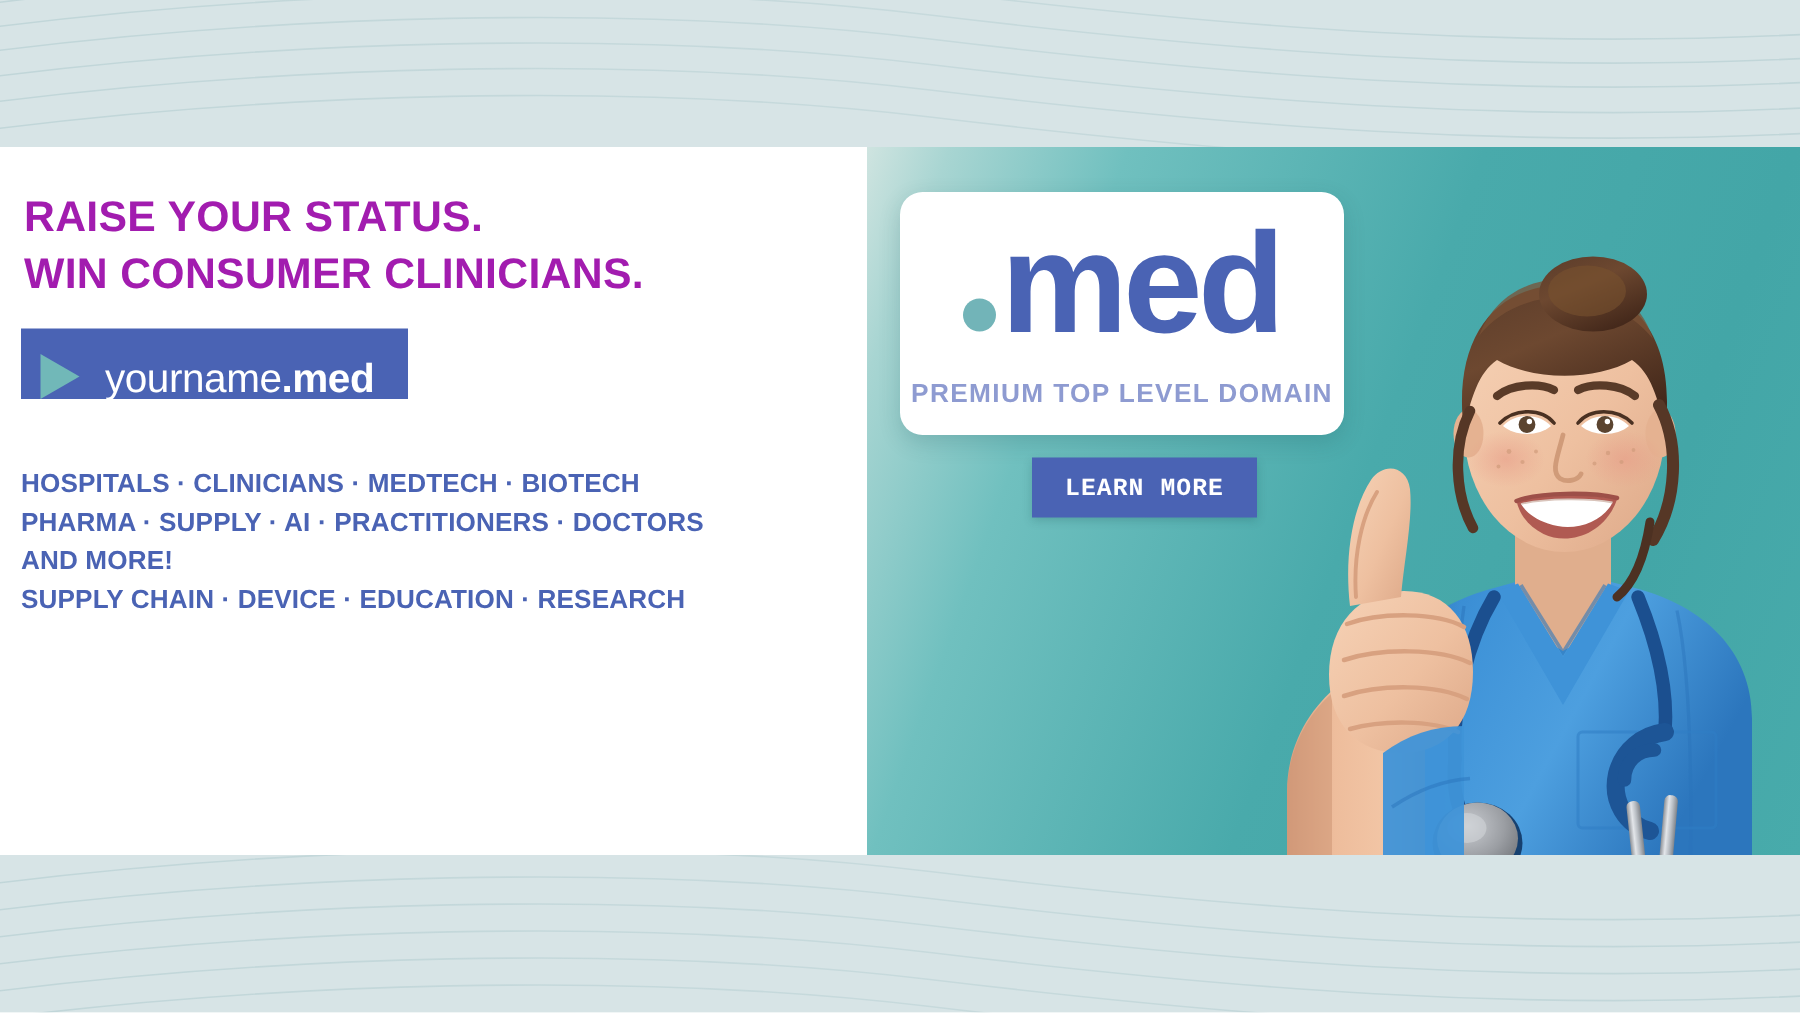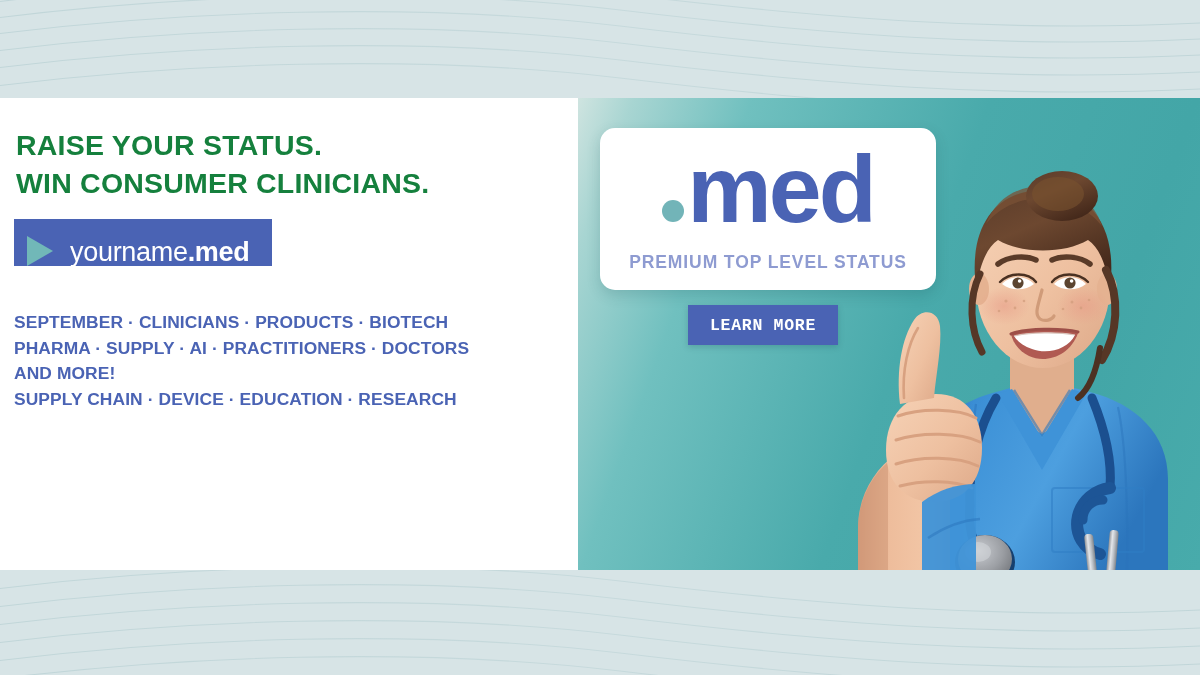--- a/index.html
+++ b/index.html
@@ -60,21 +60,21 @@
     background: linear-gradient(110deg, #cfe4e0 0%, #a8d5d2 7%, #70c0bf 22%, #49aaab 52%, #43a6a7 78%, #48abab 100%);
     overflow: hidden;
   }
 
   
   .headline {
     position: absolute;
     left: 16px;
     top: 28px;
     width: 556px;
-    color: #15803d;
+    color: #a21caf;
     font-size: 28.5px;
     font-weight: bold;
     letter-spacing: 0.2px;
     line-height: 1.34;
   }
   .headline .hl-line { display: block; white-space: nowrap; }
 
   .domain-chip {
     position: absolute;
     left: 14px;
@@ -126,21 +126,21 @@
     font-weight: bold;
     letter-spacing: 0.3px;
     white-space: nowrap;
   }
 
   
   .logo-card {
     position: absolute;
     left: 22px;
     top: 30px;
-    width: 336px;
+    width: 296px;
     height: 162px;
     background: #ffffff;
     border-radius: 15px;
     box-shadow: 0 5px 14px rgba(20, 70, 75, 0.18);
     z-index: 4;
   }
   .logo-med {
     position: absolute;
     left: 0;
     right: 0;
@@ -243,35 +243,35 @@
         <span class="hl-line">RAISE YOUR STATUS.</span>
         <span class="hl-line">WIN CONSUMER CLINICIANS.</span>
       </div>
 
       <div class="domain-chip">
         <span class="chip-play"></span>
         <span class="chip-text"><span>yourname</span><span class="chip-tld">.med</span></span>
       </div>
 
       <div class="keywords">
-        <span class="kw-line">SEPTEMBER · CLINICIANS · PRODUCTS · BIOTECH</span>
+        <span class="kw-line">HOSPITALS · CLINICIANS · MEDTECH · BIOTECH</span>
         <span class="kw-line">PHARMA · SUPPLY · AI · PRACTITIONERS · DOCTORS</span>
         <span class="kw-line">AND MORE!</span>
         <span class="kw-line">SUPPLY CHAIN · DEVICE · EDUCATION · RESEARCH</span>
       </div>
 
     </div>
 
     <div class="art-panel">
 
       <div class="logo-card">
         <div class="logo-med">
           <span class="logo-dot"></span><span>med</span>
         </div>
-        <div class="logo-tag">PREMIUM TOP LEVEL STATUS</div>
+        <div class="logo-tag">PREMIUM TOP LEVEL DOMAIN</div>
       </div>
 
       <button class="learn-more">LEARN MORE</button>
 
       <svg class="photo" viewBox="0 0 400 472" preserveAspectRatio="xMidYMax meet" aria-hidden="true">
         <defs>
           <linearGradient id="skin" x1="0" y1="0" x2="1" y2="1">
             <stop offset="0%" stop-color="#f6d2b6"></stop>
             <stop offset="55%" stop-color="#eec0a0"></stop>
             <stop offset="100%" stop-color="#dda888"></stop>

